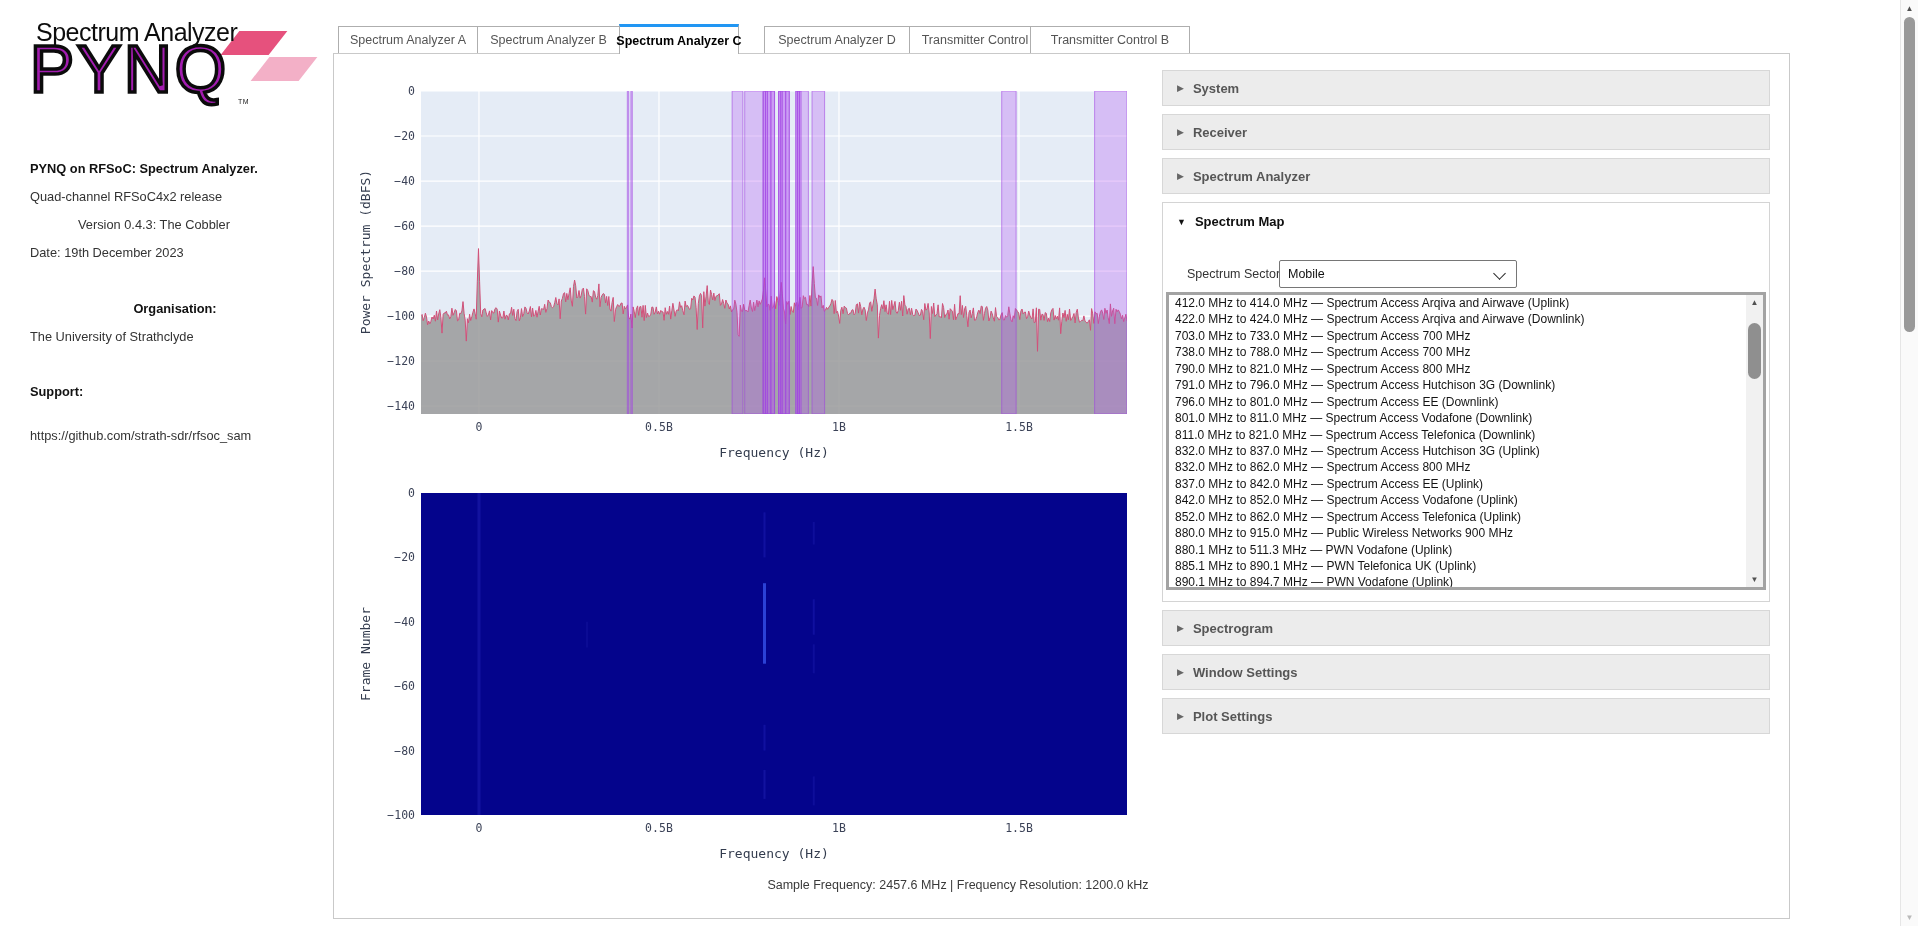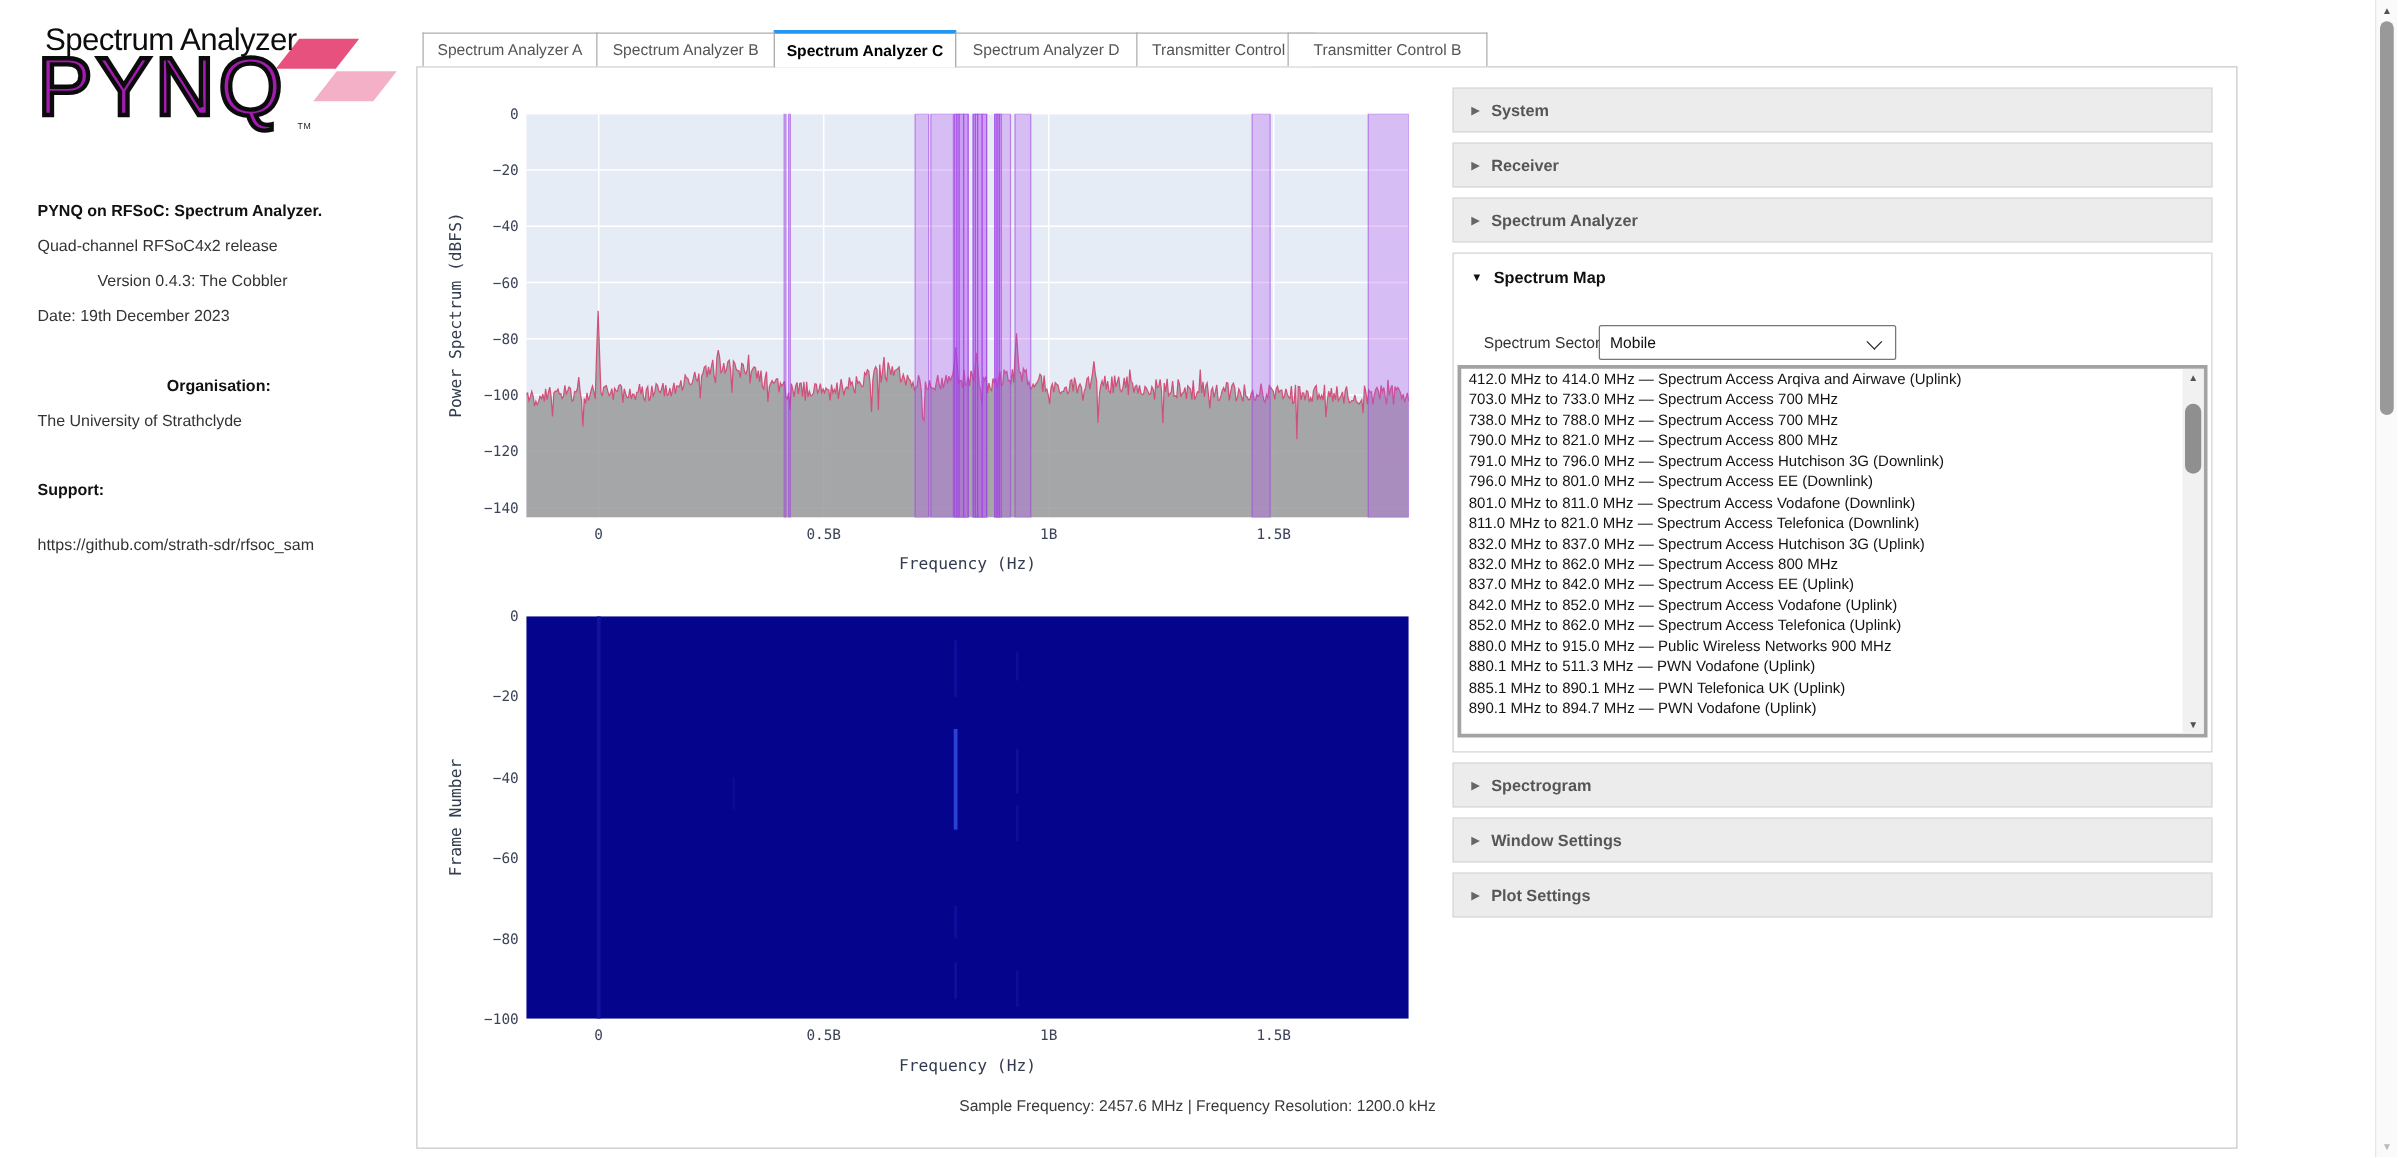--- a/index.html
+++ b/index.html
@@ -155,20 +155,21 @@
       <span class="lbl">Spectrum Map</span>
     </div>
     <div id="sector-label">Spectrum Sector:</div>
     <div id="sector-select">
       <span class="sel-text">Mobile</span>
       <span class="sel-chev"></span>
     </div>
     <div id="map-list">
       <div id="map-rows">
           <div class="list-row">412.0 MHz to 414.0 MHz — Spectrum Access Arqiva and Airwave (Uplink)</div>
+          <div class="list-row">422.0 MHz to 424.0 MHz — Spectrum Access Arqiva and Airwave (Downlink)</div>
           <div class="list-row">703.0 MHz to 733.0 MHz — Spectrum Access 700 MHz</div>
           <div class="list-row">738.0 MHz to 788.0 MHz — Spectrum Access 700 MHz</div>
           <div class="list-row">790.0 MHz to 821.0 MHz — Spectrum Access 800 MHz</div>
           <div class="list-row">791.0 MHz to 796.0 MHz — Spectrum Access Hutchison 3G (Downlink)</div>
           <div class="list-row">796.0 MHz to 801.0 MHz — Spectrum Access EE (Downlink)</div>
           <div class="list-row">801.0 MHz to 811.0 MHz — Spectrum Access Vodafone (Downlink)</div>
           <div class="list-row">811.0 MHz to 821.0 MHz — Spectrum Access Telefonica (Downlink)</div>
           <div class="list-row">832.0 MHz to 837.0 MHz — Spectrum Access Hutchison 3G (Uplink)</div>
           <div class="list-row">832.0 MHz to 862.0 MHz — Spectrum Access 800 MHz</div>
           <div class="list-row">837.0 MHz to 842.0 MHz — Spectrum Access EE (Uplink)</div>
@@ -215,21 +216,21 @@
     </div>
 
   <div id="page-sb">
     <div class="sb-arrow" style="top:1px;">▲</div>
     <div class="sb-thumb" style="top:17px;height:315px;"></div>
     <div class="sb-arrow" style="bottom:1px;color:#b9b9b9;">▼</div>
   </div>
 
 <div class="tab" style="left: 338px; width: 140px;">Spectrum Analyzer A</div>
     <div class="tab" style="left: 477px; width: 143px;">Spectrum Analyzer B</div>
-    <div class="tab active" style="left: 619px; width: 146px;">Spectrum Analyzer C</div>
+    <div class="tab active" style="left: 619px; width: 120px;">Spectrum Analyzer C</div>
     <div class="tab" style="left: 764px; width: 146px;">Spectrum Analyzer D</div>
     <div class="tab" style="left: 909px; width: 143px;">Transmitter Control A</div>
     <div class="tab" style="left: 1030px; width: 160px;">Transmitter Control B</div>
     <div class="tick ytick" style="left: 369px; top: 84px;">0</div>
     <div class="tick ytick" style="left: 369px; top: 129.017px;">−20</div>
     <div class="tick ytick" style="left: 369px; top: 174.035px;">−40</div>
     <div class="tick ytick" style="left: 369px; top: 219.052px;">−60</div>
     <div class="tick ytick" style="left: 369px; top: 264.07px;">−80</div>
     <div class="tick ytick" style="left: 369px; top: 309.087px;">−100</div>
     <div class="tick ytick" style="left: 369px; top: 354.105px;">−120</div>

